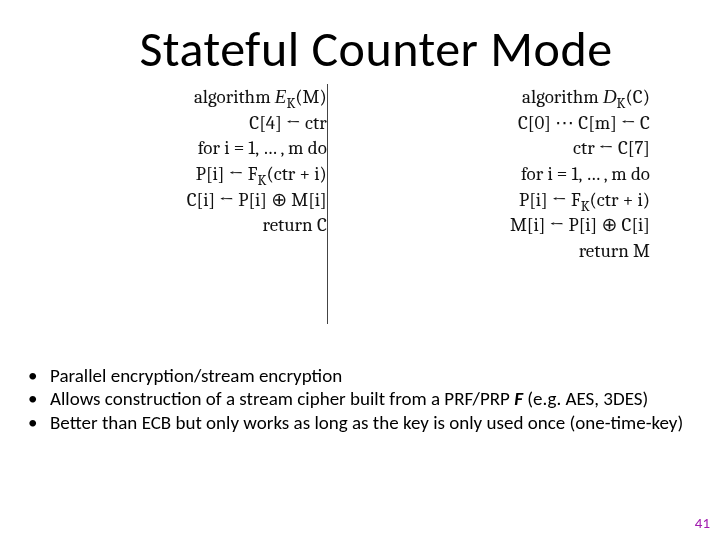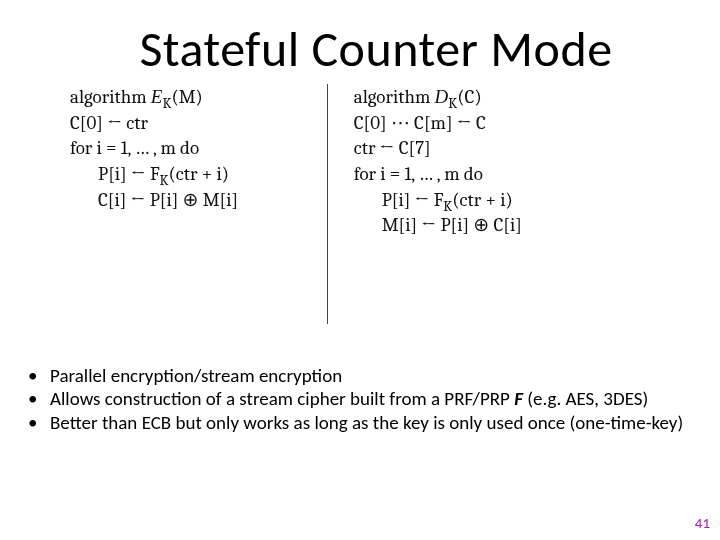--- a/index.html
+++ b/index.html
@@ -36,20 +36,21 @@
     width: 580px;
     height: 240px;
     display: flex;
     flex-direction: row;
   }
   .col {
     font-family: "Cambria Math", Cambria, "Times New Roman", serif;
     font-size: 19px;
     line-height: 1.35;
     color: #111;
+    text-align: right;
   }
   .col-left {
     width: 260px;
     padding-right: 0;
   }
   .divider {
     width: 1px;
     background: #444;
     margin: 0 8px 0 0;
   }
@@ -99,41 +100,43 @@
 
 <div class="slide">
 
   <div class="title">Stateful Counter Mode</div>
 
   <div class="algos">
     <div class="col col-left">
       <div class="algline">
         <span>algorithm </span><span class="scr">E</span><span class="sub">K</span><span>(M)</span>
       </div>
-      <div class="algline">C[0] ← ctr</div>
+      <div class="algline">C[4] ← ctr</div>
       <div class="algline">for i = 1, … , m do</div>
       <div class="algline indent">
         <span>P[i] ← F</span><span class="sub">K</span><span>(ctr + i)</span>
       </div>
       <div class="algline indent">C[i] ← P[i] ⊕ M[i]</div>
+      <div class="algline">return C</div>
     </div>
 
     <div class="divider"></div>
 
     <div class="col col-right">
       <div class="algline">
         <span>algorithm </span><span class="scr">D</span><span class="sub">K</span><span>(C)</span>
       </div>
       <div class="algline">C[0] ⋯ C[m] ← C</div>
       <div class="algline">ctr ← C[7]</div>
       <div class="algline">for i = 1, … , m do</div>
       <div class="algline indent">
         <span>P[i] ← F</span><span class="sub">K</span><span>(ctr + i)</span>
       </div>
       <div class="algline indent">M[i] ← P[i] ⊕ C[i]</div>
+      <div class="algline">return M</div>
     </div>
   </div>
 
   <div class="bullets">
     <ul>
       <li>Parallel encryption/stream encryption</li>
       <li>
         <span>Allows construction of a stream cipher built from a PRF/PRP </span><span class="bolditalic">F</span><span> (e.g. AES, 3DES)</span>
       </li>
       <li>Better than ECB but only works as long as the key is only used once (one-time-key)</li>

